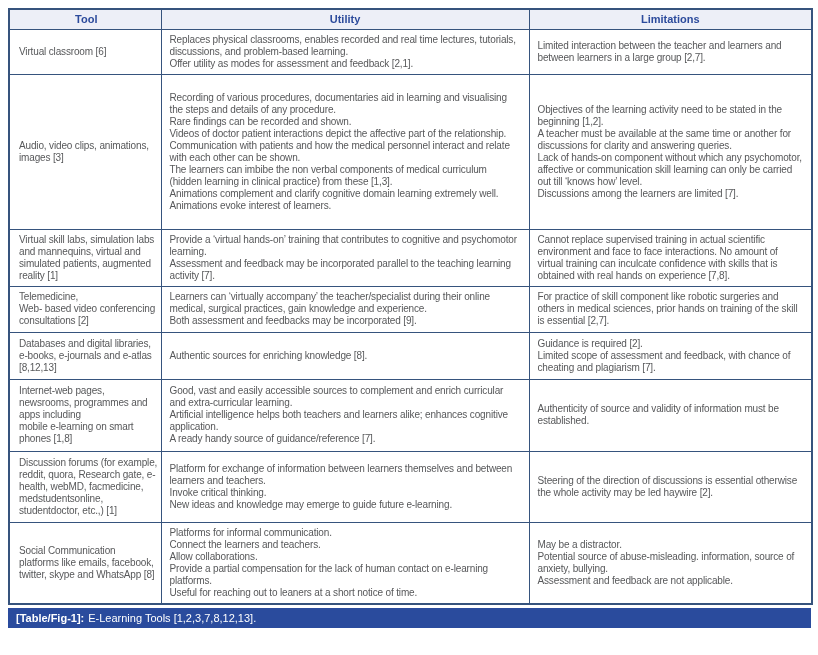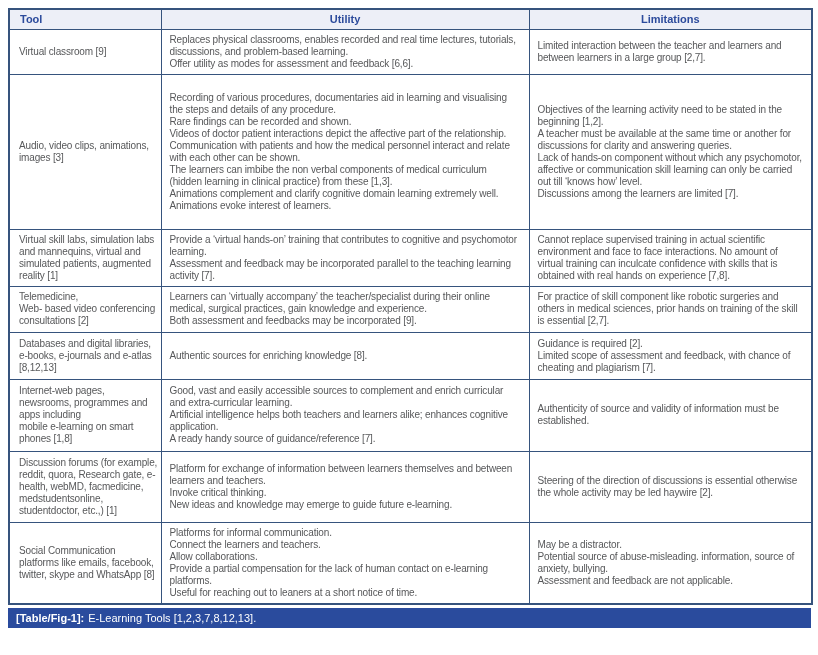--- a/index.html
+++ b/index.html
@@ -22,21 +22,21 @@
     box-sizing: border-box;
   }
   .fig-table th {
     background: #edeff7;
     color: #2c4b9c;
     font-size: 11px;
     font-weight: bold;
     padding: 3px 8px;
     height: 20px;
   }
-  th.col-tool { text-align: left; padding-left: 10px; }
+  th.col-tool { text-align: center; padding-left: 10px; }
   th.col-utility, th.col-limitations { }
 
   .fig-table td {
     color: #57585a;
     font-size: 10px;
     line-height: 12px;
     letter-spacing: -0.15px;
     vertical-align: middle;
     white-space: pre-line;
     padding: 4px 8px;
@@ -81,23 +81,23 @@
     </colgroup>
     <thead>
       <tr>
         <th class="col-tool">Tool</th>
         <th class="col-utility">Utility</th>
         <th class="col-limitations">Limitations</th>
       </tr>
     </thead>
     <tbody>
       <tr class="r1">
-        <td class="tool-cell">Virtual classroom [9]</td>
+        <td class="tool-cell">Virtual classroom [6]</td>
         <td class="utility-cell">Replaces physical classrooms, enables recorded and real time lectures, tutorials, discussions, and problem-based learning.
-Offer utility as modes for assessment and feedback [6,6].</td>
+Offer utility as modes for assessment and feedback [2,1].</td>
         <td class="limitations-cell">Limited interaction between the teacher and learners and between learners in a large group [2,7].</td>
       </tr>
       <tr class="r2">
         <td class="tool-cell">Audio, video clips, animations, images [3]</td>
         <td class="utility-cell">Recording of various procedures, documentaries aid in learning and visualising the steps and details of any procedure.
 Rare findings can be recorded and shown.
 Videos of doctor patient interactions depict the affective part of the relationship.
 Communication with patients and how the medical personnel interact and relate with each other can be shown.
 The learners can imbibe the non verbal components of medical curriculum (hidden learning in clinical practice) from these [1,3].
 Animations complement and clarify cognitive domain learning extremely well.

